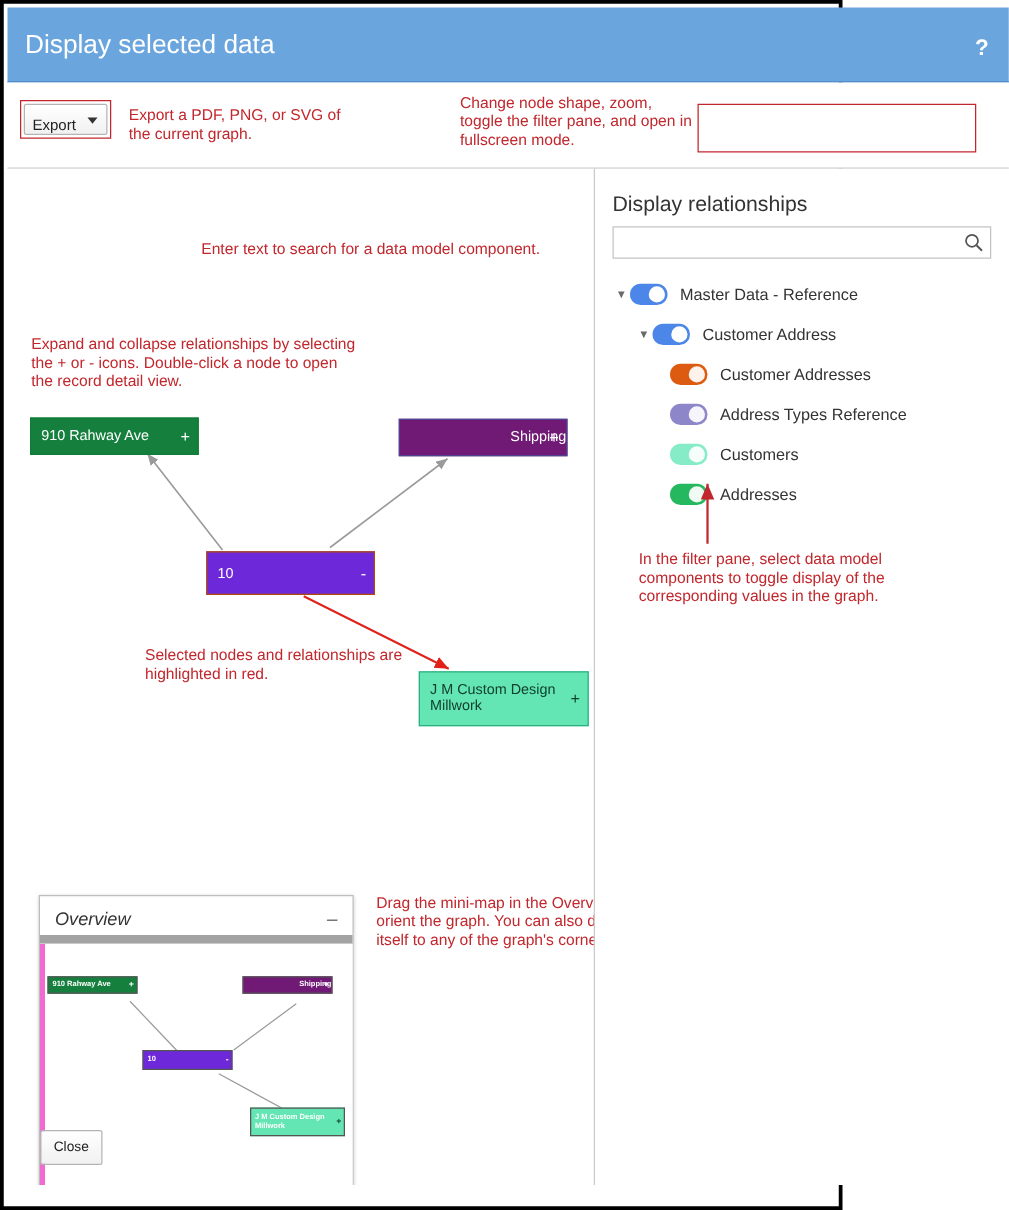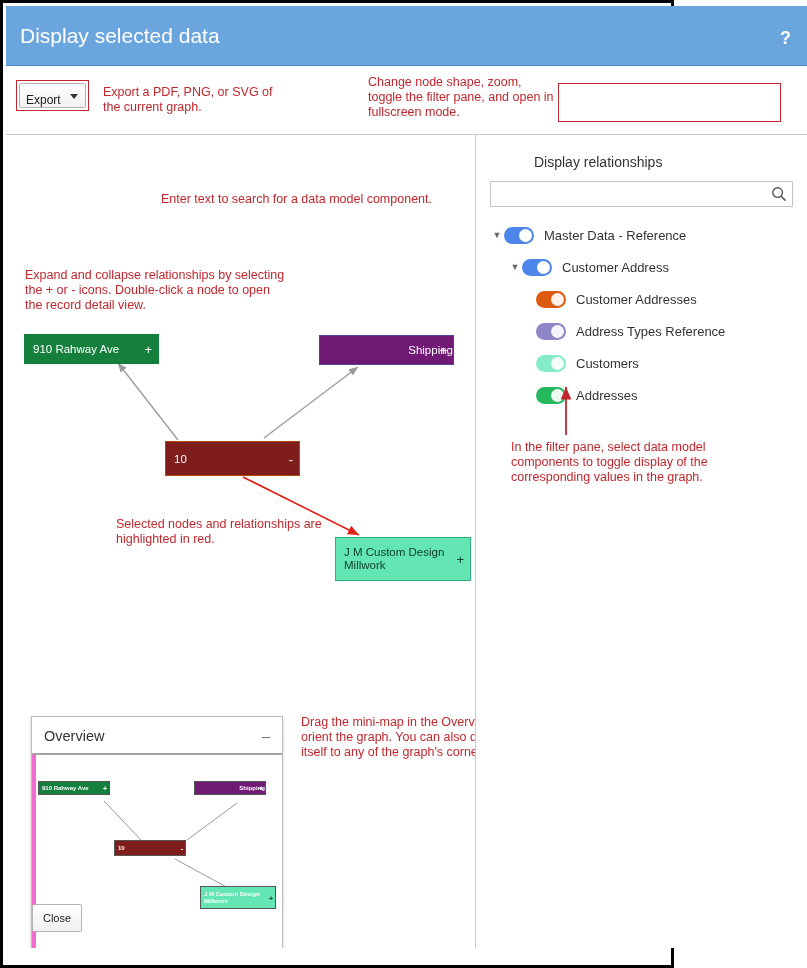--- a/index.html
+++ b/index.html
@@ -101,34 +101,35 @@
     cursor: pointer;
     white-space: pre-line;
   }
   .node .pm {
     position: absolute; right: 6px; top: 50%;
     transform: translateY(-50%);
     font-size: 13px; color: #fff;
   }
   .node-green   { background: #15803d; border-color:#0f7c38; }
   .node-purple  { background: #701a75; border-color:#4e4191;justify-content:flex-end; }
-  .node-orange  { background: #7f1d1d; border-color:#b04808; }
+  .node-orange  { background: #6d28d9; border-color:#b04808; }
   .node-mint    { background: #63e6b3; border-color:#2fae80; color:#10402f; }
   .node-mint .pm { color:#10402f; }
   
   .overview {
     position: absolute; left: 25px; top: 581px;
     width: 252px; height: 297px;
     background: #ffffff;
     border: 1px solid #bdbdbd;
     box-shadow: 0 1px 3px rgba(0,0,0,.2);
   }
   .overview-head {
     position: relative; height: 38px;
-    border-bottom: 2px solid #a3a3a3;
+    border-bottom: 7px solid #a3a3a3;
+    font-style: italic;
   }
   .overview-head .label {
     position: absolute; left: 12px; top: 11px;
     font-size: 14.5px; color: #333;
   }
   .overview-head .minimize {
     position: absolute; right: 12px; top: 10px;
     font-size: 15px; color: #777; cursor: pointer;
   }
   .minimap {
@@ -163,21 +164,21 @@
     cursor: pointer;
   }
   
   .pane {
     position: absolute; left: 474px; top: 132px;
     width: 330px; height: 813px;
     background: #ffffff;
   }
   .pane-title {
     position: absolute; left: 13px; top: 19px;
-    font-size: 14px; color: #333; margin-left: 44px;
+    font-size: 17px; color: #333;
   }
   .search-wrap {
     position: absolute; left: 13px; top: 46px;
     width: 303px; height: 26px;
     border: 1px solid #c4c4c4; background: #fff;
   }
   .search-wrap input {
     position: absolute; left: 0; top: 0;
     width: 274px; height: 24px;
     border: 0; outline: none;

